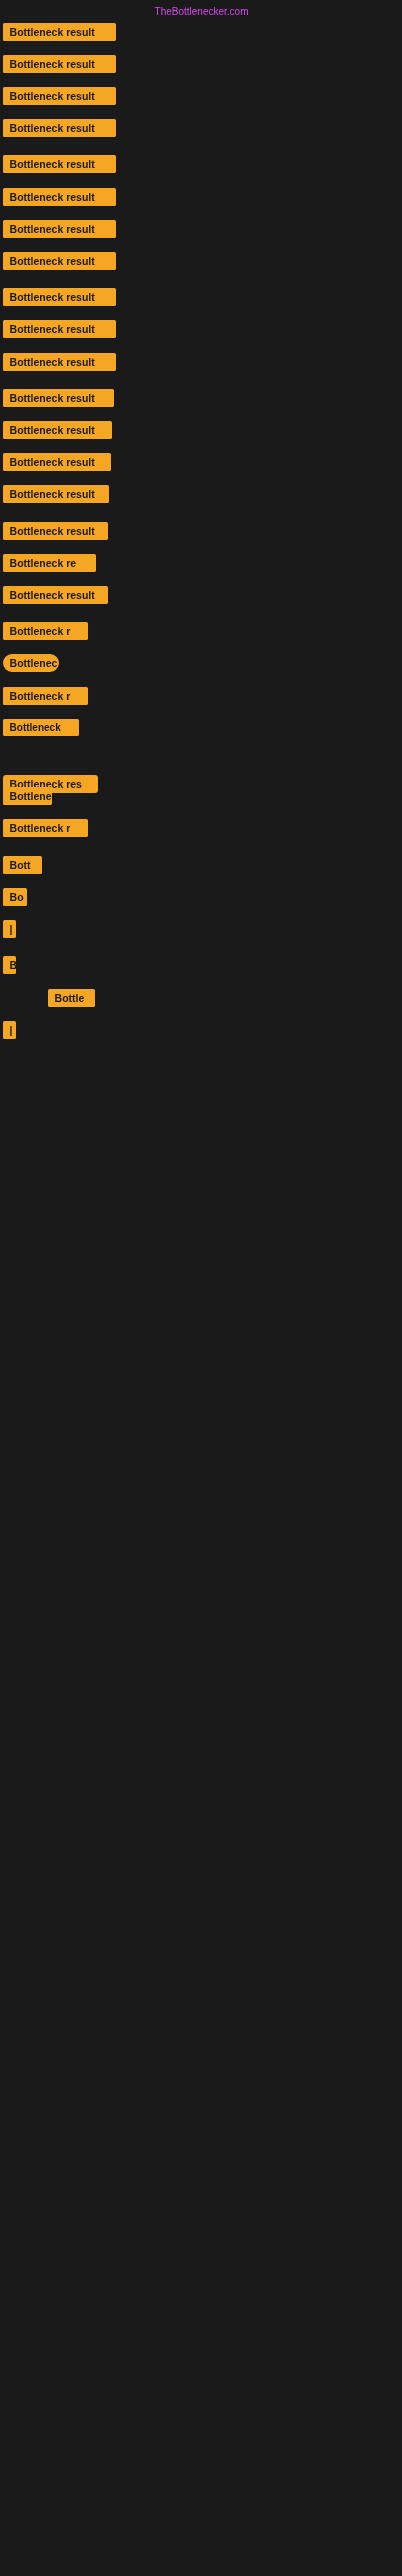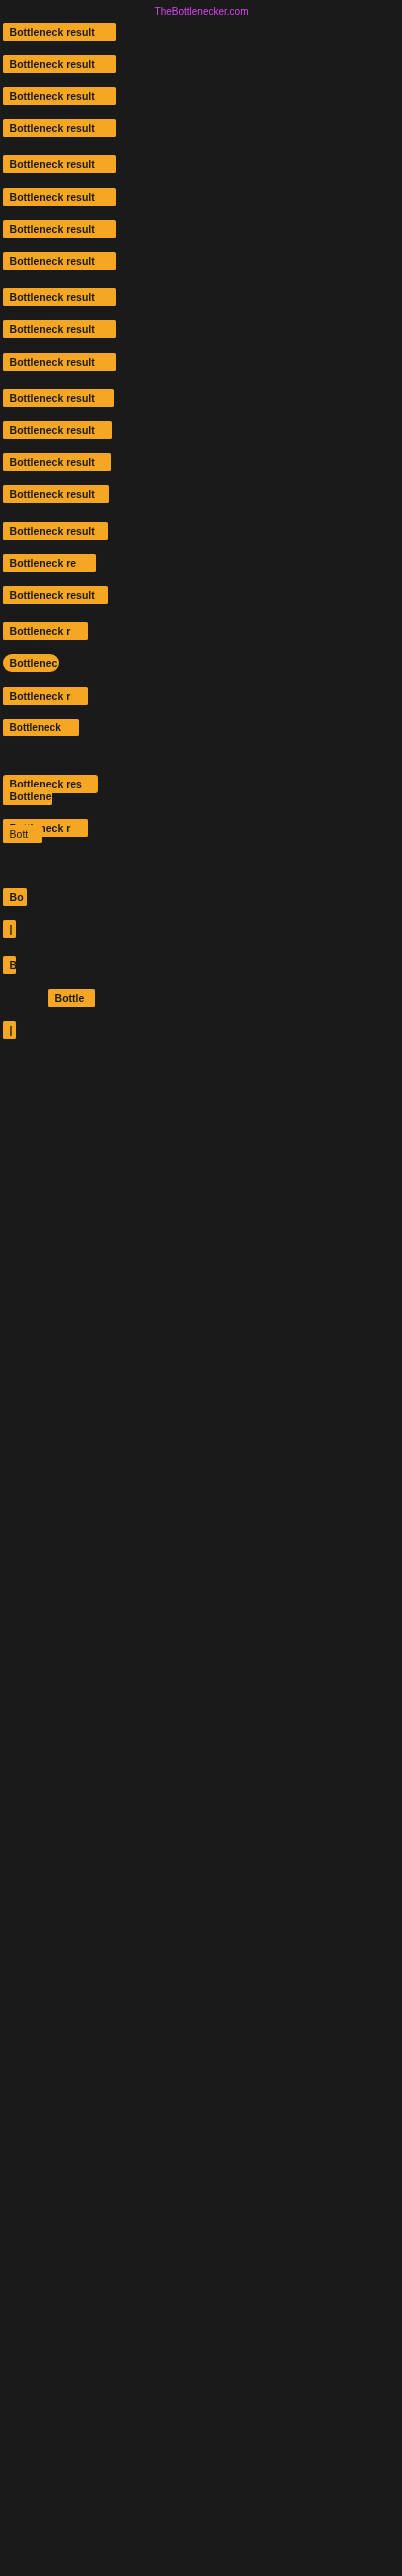--- a/index.html
+++ b/index.html
@@ -50,21 +50,21 @@
       <div style="position: absolute; top: 522px; left: 3.2px; background-color: rgb(245, 166, 35); color: rgb(26, 26, 26); font-size: 10.5px; font-weight: bold; padding: 3.2px 6.4px; border-radius: 1.6px; white-space: nowrap; overflow: hidden; max-width: 105px; width: 105px;">Bottleneck result</div>
       <div style="position: absolute; top: 554px; left: 3.2px; background-color: rgb(245, 166, 35); color: rgb(26, 26, 26); font-size: 10.5px; font-weight: bold; padding: 3.2px 6.4px; border-radius: 1.6px; white-space: nowrap; overflow: hidden; max-width: 93px; width: 93px;">Bottleneck re</div>
       <div style="position: absolute; top: 586px; left: 3.2px; background-color: rgb(245, 166, 35); color: rgb(26, 26, 26); font-size: 10.5px; font-weight: bold; padding: 3.2px 6.4px; border-radius: 1.6px; white-space: nowrap; overflow: hidden; max-width: 105px; width: 105px;">Bottleneck result</div>
       <div style="position: absolute; top: 622px; left: 3.2px; background-color: rgb(245, 166, 35); color: rgb(26, 26, 26); font-size: 10.5px; font-weight: bold; padding: 3.2px 6.4px; border-radius: 1.6px; white-space: nowrap; overflow: hidden; max-width: 85px; width: 85px;">Bottleneck r</div>
       <div style="position: absolute; top: 654px; left: 3.2px; background-color: rgb(245, 166, 35); color: rgb(26, 26, 26); font-size: 10.5px; font-weight: bold; padding: 3.2px 6.4px; border-radius: 9px; white-space: nowrap; overflow: hidden; max-width: 72px; width: 56px;">Bottlenec</div>
       <div style="position: absolute; top: 687px; left: 3.2px; background-color: rgb(245, 166, 35); color: rgb(26, 26, 26); font-size: 10.5px; font-weight: bold; padding: 3.2px 6.4px; border-radius: 1.6px; white-space: nowrap; overflow: hidden; max-width: 85px; width: 85px;">Bottleneck r</div>
       <div style="position: absolute; top: 719px; left: 3.2px; background-color: rgb(245, 166, 35); color: rgb(26, 26, 26); font-size: 10px; font-weight: bold; padding: 3.2px 6.4px; border-radius: 1.6px; white-space: nowrap; overflow: hidden; max-width: 76px; width: 76px;">Bottleneck</div>
       <div style="position: absolute; top: 755px; left: 3.2px; background-color: rgb(245, 166, 35); color: rgb(26, 26, 26); font-size: 10.5px; font-weight: bold; padding: 3.2px 6.4px; border-radius: 3px; white-space: nowrap; overflow: hidden; max-width: 95px; width: 95px; margin-top: 20px;">Bottleneck res</div>
       <div style="position: absolute; top: 787px; left: 3.2px; background-color: rgb(245, 166, 35); color: rgb(26, 26, 26); font-size: 10.5px; font-weight: bold; padding: 3.2px 6.4px; border-radius: 1.6px; white-space: nowrap; overflow: hidden; max-width: 67px; width: 49px;">Bottlene</div>
       <div style="position: absolute; top: 819px; left: 3.2px; background-color: rgb(245, 166, 35); color: rgb(26, 26, 26); font-size: 10.5px; font-weight: bold; padding: 3.2px 6.4px; border-radius: 1.6px; white-space: nowrap; overflow: hidden; max-width: 85px; width: 85px;">Bottleneck r</div>
-      <div style="position: absolute; top: 825px; left: 3.2px; background-color: rgb(245, 166, 35); color: rgb(26, 26, 26); font-size: 10.5px; font-weight: normal; padding: 3.2px 6.4px; border-radius: 1.6px; white-space: nowrap; overflow: hidden; max-width: 39px; width: 39px;">Bott</div>
+      <div style="position: absolute; top: 856px; left: 3.2px; background-color: rgb(245, 166, 35); color: rgb(26, 26, 26); font-size: 10.5px; font-weight: bold; padding: 3.2px 6.4px; border-radius: 1.6px; white-space: nowrap; overflow: hidden; max-width: 39px; width: 39px;">Bott</div>
       <div style="position: absolute; top: 888px; left: 3.2px; background-color: rgb(245, 166, 35); color: rgb(26, 26, 26); font-size: 10.5px; font-weight: bold; padding: 3.2px 6.4px; border-radius: 1.6px; white-space: nowrap; overflow: hidden; max-width: 24px; width: 24px;">Bo</div>
       <div style="position: absolute; top: 920px; left: 3.2px; background-color: rgb(245, 166, 35); color: rgb(26, 26, 26); font-size: 10.5px; font-weight: bold; padding: 3.2px 6.4px; border-radius: 1.6px; white-space: nowrap; overflow: hidden; max-width: 8px; width: 8px;">|</div>
       <div style="position: absolute; top: 956px; left: 3.2px; background-color: rgb(245, 166, 35); color: rgb(26, 26, 26); font-size: 10.5px; font-weight: bold; padding: 3.2px 6.4px; border-radius: 1.6px; white-space: nowrap; overflow: hidden; max-width: 13px; width: 13px;">B</div>
       <div style="position: absolute; top: 989px; left: 3.2px; background-color: rgb(245, 166, 35); color: rgb(26, 26, 26); font-size: 10.5px; font-weight: bold; padding: 3.2px 6.4px; border-radius: 1.6px; white-space: nowrap; overflow: hidden; max-width: 47px; width: 47px; margin-left: 45px;">Bottle</div>
       <div style="position: absolute; top: 1021px; left: 3.2px; background-color: rgb(245, 166, 35); color: rgb(26, 26, 26); font-size: 10.5px; font-weight: bold; padding: 3.2px 6.4px; border-radius: 1.6px; white-space: nowrap; overflow: hidden; max-width: 8px; width: 8px;">|</div>
     </div>
 
 </div>
 
 

